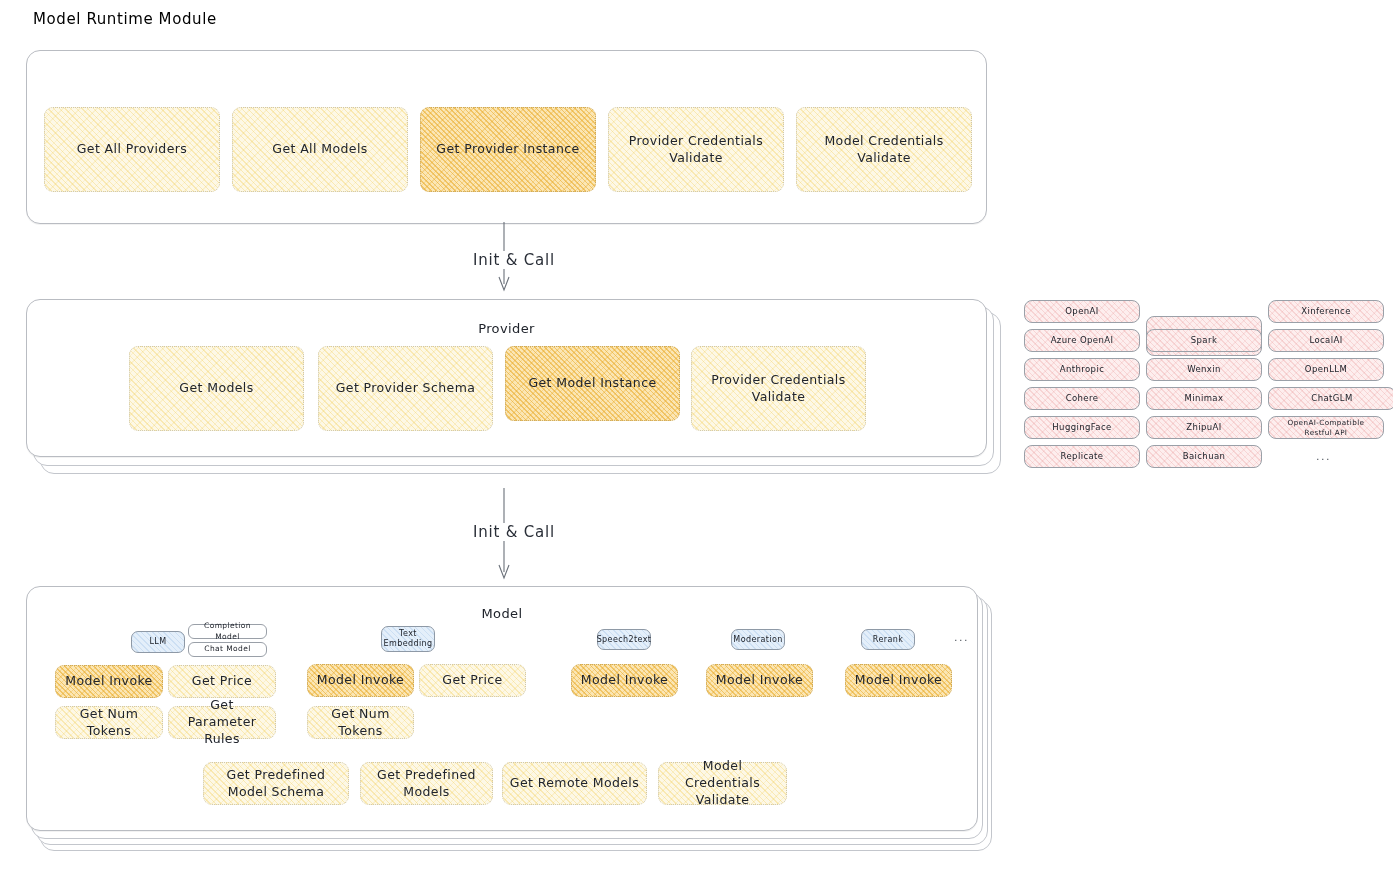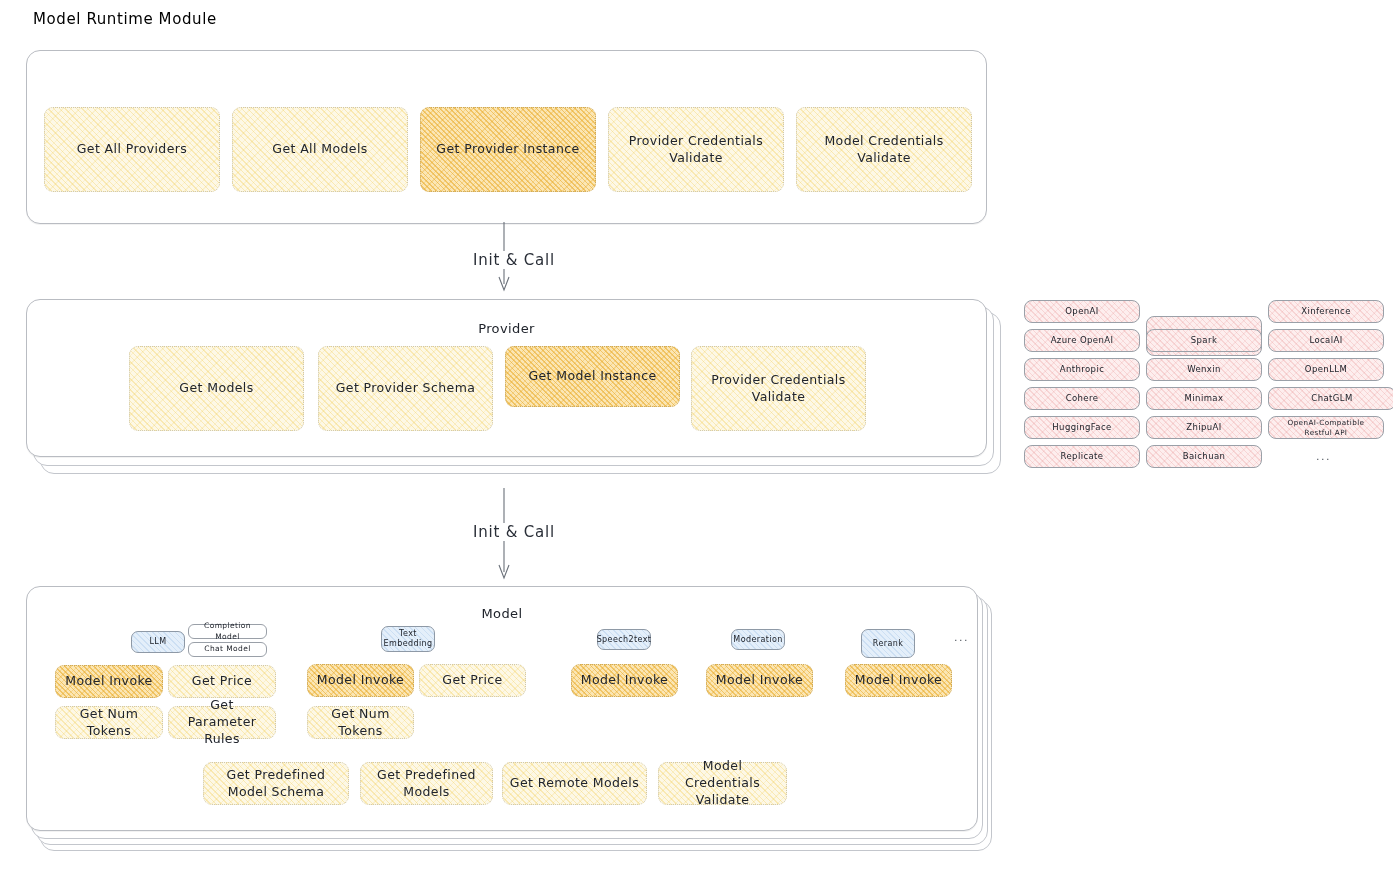--- a/index.html
+++ b/index.html
@@ -127,21 +127,21 @@
 <div class="arrow-label hand" style="left:470px;top:251px;">Init &amp; Call</div>
 
 <div class="stack" style="left:40px;top:312px;width:959px;height:160px;"></div>
 <div class="stack" style="left:33px;top:306px;width:959px;height:158px;"></div>
 
 <div class="panel" style="left:26px;top:299px;width:959px;height:156px;">
   <div class="panel-title hand" style="top:21px;">Provider</div>
 
   <div class="node n-yellow hand" style="left:102px;top:46px;width:175px;height:85px;">Get Models</div>
   <div class="node n-yellow hand" style="left:291px;top:46px;width:175px;height:85px;">Get Provider Schema</div>
-  <div class="node n-orange hand" style="left:478px;top:46px;width:175px;height:61px;">Get Model Instance</div>
+  <div class="node n-orange hand" style="left:478px;top:46px;width:175px;height:75px;">Get Model Instance</div>
   <div class="node n-yellow hand" style="left:664px;top:46px;width:175px;height:85px;">Provider Credentials Validate</div>
 </div>
 
 <div style="position:absolute;left:1024px;top:300px;width:360px;height:175px;">
 
   <div class="node n-pink hand" style="left:0px;top:0px;width:116px;height:23px;">OpenAI</div>
   <div class="node n-pink hand" style="left:0px;top:29px;width:116px;height:23px;">Azure OpenAI</div>
   <div class="node n-pink hand" style="left:0px;top:58px;width:116px;height:23px;">Anthropic</div>
   <div class="node n-pink hand" style="left:0px;top:87px;width:116px;height:23px;">Cohere</div>
   <div class="node n-pink hand" style="left:0px;top:116px;width:116px;height:23px;">HuggingFace</div>
@@ -189,21 +189,21 @@
   <div class="node n-orange hand" style="left:280px;top:77px;width:107px;height:33px;">Model Invoke</div>
   <div class="node n-yellow hand" style="left:392px;top:77px;width:107px;height:33px;">Get Price</div>
   <div class="node n-yellow hand" style="left:280px;top:119px;width:107px;height:33px;">Get Num Tokens</div>
 
   <div class="node n-blue hand" style="left:570px;top:42px;width:54px;height:21px;">Speech2text</div>
   <div class="node n-orange hand" style="left:544px;top:77px;width:107px;height:33px;">Model Invoke</div>
 
   <div class="node n-blue hand" style="left:704px;top:42px;width:54px;height:21px;">Moderation</div>
   <div class="node n-orange hand" style="left:679px;top:77px;width:107px;height:33px;">Model Invoke</div>
 
-  <div class="node n-blue hand" style="left:834px;top:42px;width:54px;height:29px;">Rerank</div>
+  <div class="node n-blue hand" style="left:834px;top:42px;width:54px;height:21px;">Rerank</div>
   <div class="node n-orange hand" style="left:818px;top:77px;width:107px;height:33px;">Model Invoke</div>
 
   <div class="ellipsis hand" style="left:927px;top:44px;font-size:11px;">...</div>
 
   <div class="node n-yellow hand" style="left:176px;top:175px;width:146px;height:43px;">Get Predefined Model Schema</div>
   <div class="node n-yellow hand" style="left:333px;top:175px;width:133px;height:43px;">Get Predefined Models</div>
   <div class="node n-yellow hand" style="left:475px;top:175px;width:145px;height:43px;">Get Remote Models</div>
   <div class="node n-yellow hand" style="left:631px;top:175px;width:129px;height:43px;">Model Credentials Validate</div>
 </div>
 

